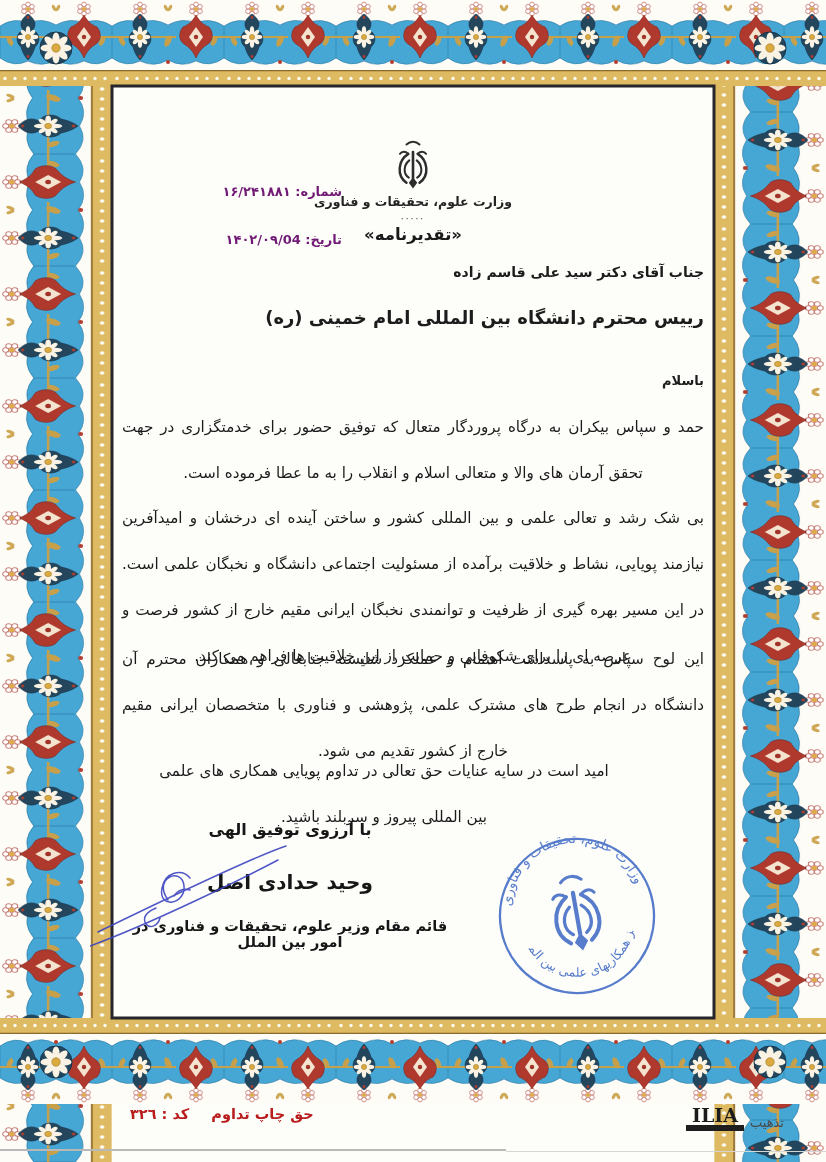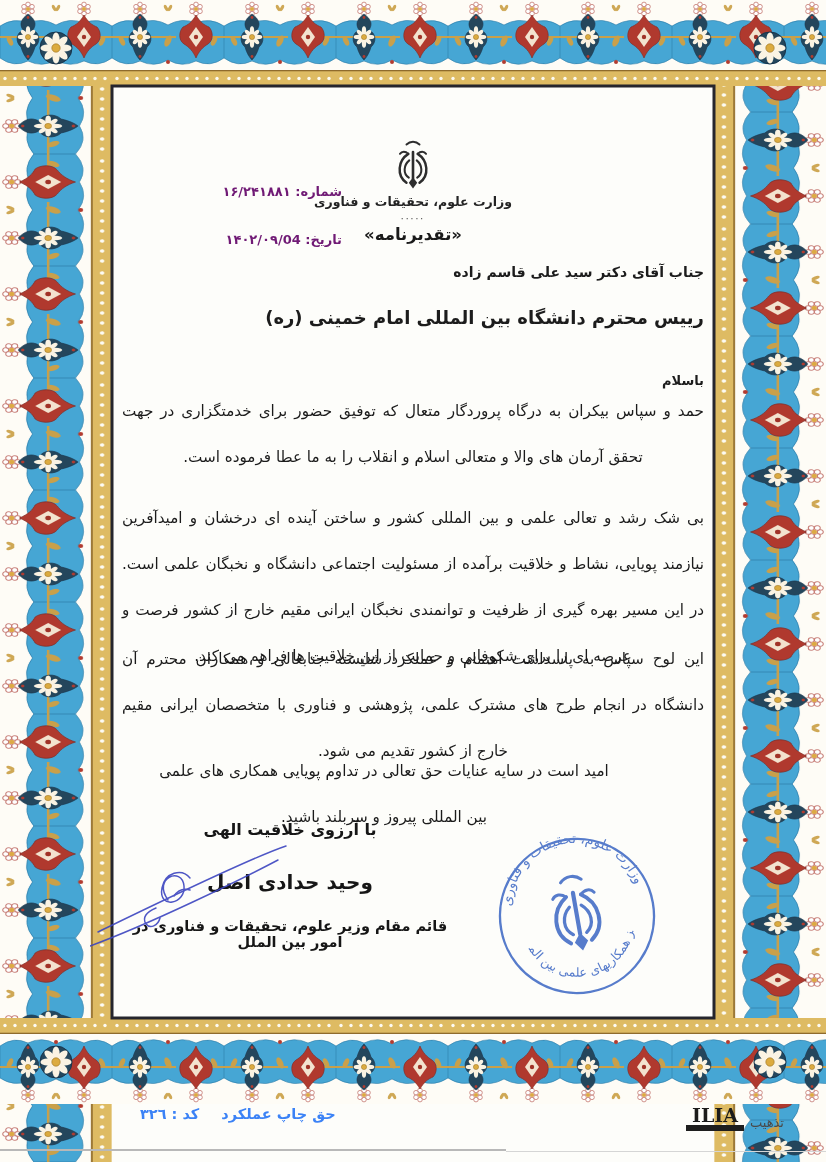--- a/index.html
+++ b/index.html
@@ -22,35 +22,35 @@
   .doc-title{position:absolute;left:0;right:0;top:137px;text-align:center;
     font-size:16.5px;font-weight:bold;color:#1a1a1a;}
   .meta{position:absolute;right:auto;left:10px;top:96px;width:210px;direction:rtl;
     font-size:13px;font-weight:600;color:#701a75;text-align:right;}
   .meta .meta-date{margin-top:33px;}
   .rcpt1{position:absolute;right:0;top:176px;font-size:14px;font-weight:bold;}
   .rcpt2{position:absolute;right:0;top:219px;font-size:18px;font-weight:bold;}
   .salutation{position:absolute;right:0;top:285px;font-size:13px;font-weight:bold;margin-left:8px;}
   .para{position:absolute;left:0;right:0;direction:rtl;text-align:justify;
     text-align-last:center;font-size:15.2px;line-height:46px;color:#1b1b1b;}
-  .p1{top:300px;}
+  .p1{top:316px;}
   .p2{top:407px;}
   .p3{top:548px;}
   .p4{top:660px;padding-right:86px;padding-left:28px;text-align:center;}
   .sig-line{position:absolute;left:3px;width:330px;text-align:center;direction:rtl;
     font-weight:bold;color:#161616;}
   .sig-wish{top:732px;font-size:16px;}
   .sig-name{top:782px;font-size:20px;}
   .sig-title1{top:830px;font-size:14.5px;}
   .sig-title2{top:876px;font-size:14.5px;}
   .sig-ink{position:absolute;left:-32px;top:748px;}
   .stamp{position:absolute;left:354px;top:742px;width:202px;height:172px;
     transform:rotate(-10deg);color:#4a72c8;opacity:.92;}
-  .footer-code{position:absolute;left:140px;top:1106px;z-index:3;display:flex;gap:22px;
-    font-size:14.5px;font-weight:600;color:#3b82f6;}
+  .footer-code{position:absolute;left:130px;top:1106px;z-index:3;display:flex;gap:22px;
+    font-size:14.5px;font-weight:600;color:#b91c1c;}
   .footer-code span{direction:rtl;}
   .ilia{position:absolute;left:686px;top:1107px;width:58px;text-align:center;z-index:3;}
   .ilia-word{font-family:"DejaVu Serif",serif;font-size:19px;font-weight:bold;
     color:#1b1b1b;line-height:17px;letter-spacing:0;}
   .ilia-band{height:6px;background:#1e1e1e;margin-top:1px;}
   .tazhib{position:absolute;left:750px;top:1115px;font-size:13px;color:#4a4a4a;z-index:3;direction:rtl;}
   .scan-line{position:absolute;left:0;top:1149px;width:506px;height:2px;background:#b8b8b8;z-index:3;}
   .scan-line2{position:absolute;left:506px;top:1151px;width:320px;height:1px;background:#d5d5d5;z-index:3;}
 </style>
 </head>
@@ -183,21 +183,21 @@
 
   <div class="rcpt1">جناب آقای دکتر سید علی قاسم زاده</div>
   <div class="rcpt2">رییس محترم دانشگاه بین المللی امام خمینی (ره)</div>
   <div class="salutation">باسلام</div>
 
   <div class="para p1">حمد و سپاس بیکران به درگاه پروردگار متعال که توفیق حضور برای خدمتگزاری در جهت تحقق آرمان های والا و متعالی اسلام و انقلاب را به ما عطا فرموده است.</div>
   <div class="para p2">بی شک رشد و تعالی علمی و بین المللی کشور و ساختن آینده ای درخشان و امیدآفرین نیازمند پویایی، نشاط و خلاقیت برآمده از مسئولیت اجتماعی دانشگاه و نخبگان علمی است. در این مسیر بهره گیری از ظرفیت و توانمندی نخبگان ایرانی مقیم خارج از کشور فرصت و عرصه ای را برای شکوفایی و حمایت از این خلاقیت ها فراهم می کند.</div>
   <div class="para p3">این لوح سپاس به پاسداشت اهتمام و عملکرد شایسته جنابعالی و همکاران محترم آن دانشگاه در انجام طرح های مشترک علمی، پژوهشی و فناوری با متخصصان ایرانی مقیم خارج از کشور تقدیم می شود.</div>
   <div class="para p4">امید است در سایه عنایات حق تعالی در تداوم پویایی همکاری های علمی بین المللی پیروز و سربلند باشید.</div>
 
-  <div class="sig-line sig-wish">با آرزوی خلاقیت الهی</div>
+  <div class="sig-line sig-wish">با آرزوی توفیق الهی</div>
   <div class="sig-line sig-name">وحید حدادی اصل</div>
   <div class="sig-line sig-title1">قائم مقام وزیر علوم، تحقیقات و فناوری در امور بین الملل</div>
 
   <svg class="sig-ink" width="210" height="115" viewBox="0 0 210 115">
     <g fill="none" stroke="#3c45c0" stroke-width="1.5" stroke-linecap="round" opacity=".9">
       <path d="M8,96 C70,66 160,22 196,10"></path>
       <path d="M0,110 C60,88 150,44 188,24"></path>
       <path d="M78,64 c-16,-22 14,-34 16,-14 c2,18 -26,24 -22,2 c3,-16 20,-20 28,-10"></path>
       <path d="M66,72 c-10,4 -14,10 -10,16 c4,5 12,2 14,-6"></path>
       <path d="M84,60 c4,-6 10,-8 16,-6"></path>
@@ -215,21 +215,21 @@
     </text>
     <text font-size="12.5" font-family="DejaVu Sans" fill="currentColor">
       <textPath href="#arcB" startOffset="50%" text-anchor="middle">مرکز همکاریهای علمی بین المللی</textPath>
     </text>
     <use href="#allah" transform="translate(101,88) scale(1.5)"></use>
   </svg>
 </div>
 
 <div class="footer-code">
   <span>کد : ٣٢٦</span>
-  <span>حق چاپ عملکرد</span>
+  <span>حق چاپ تداوم</span>
 </div>
 
 <div class="ilia">
   <div class="ilia-word">ILIA</div>
   <div class="ilia-band"></div>
 </div>
 <div class="tazhib">تذهیب</div>
 
 <div class="scan-line"></div>
 <div class="scan-line2"></div>

